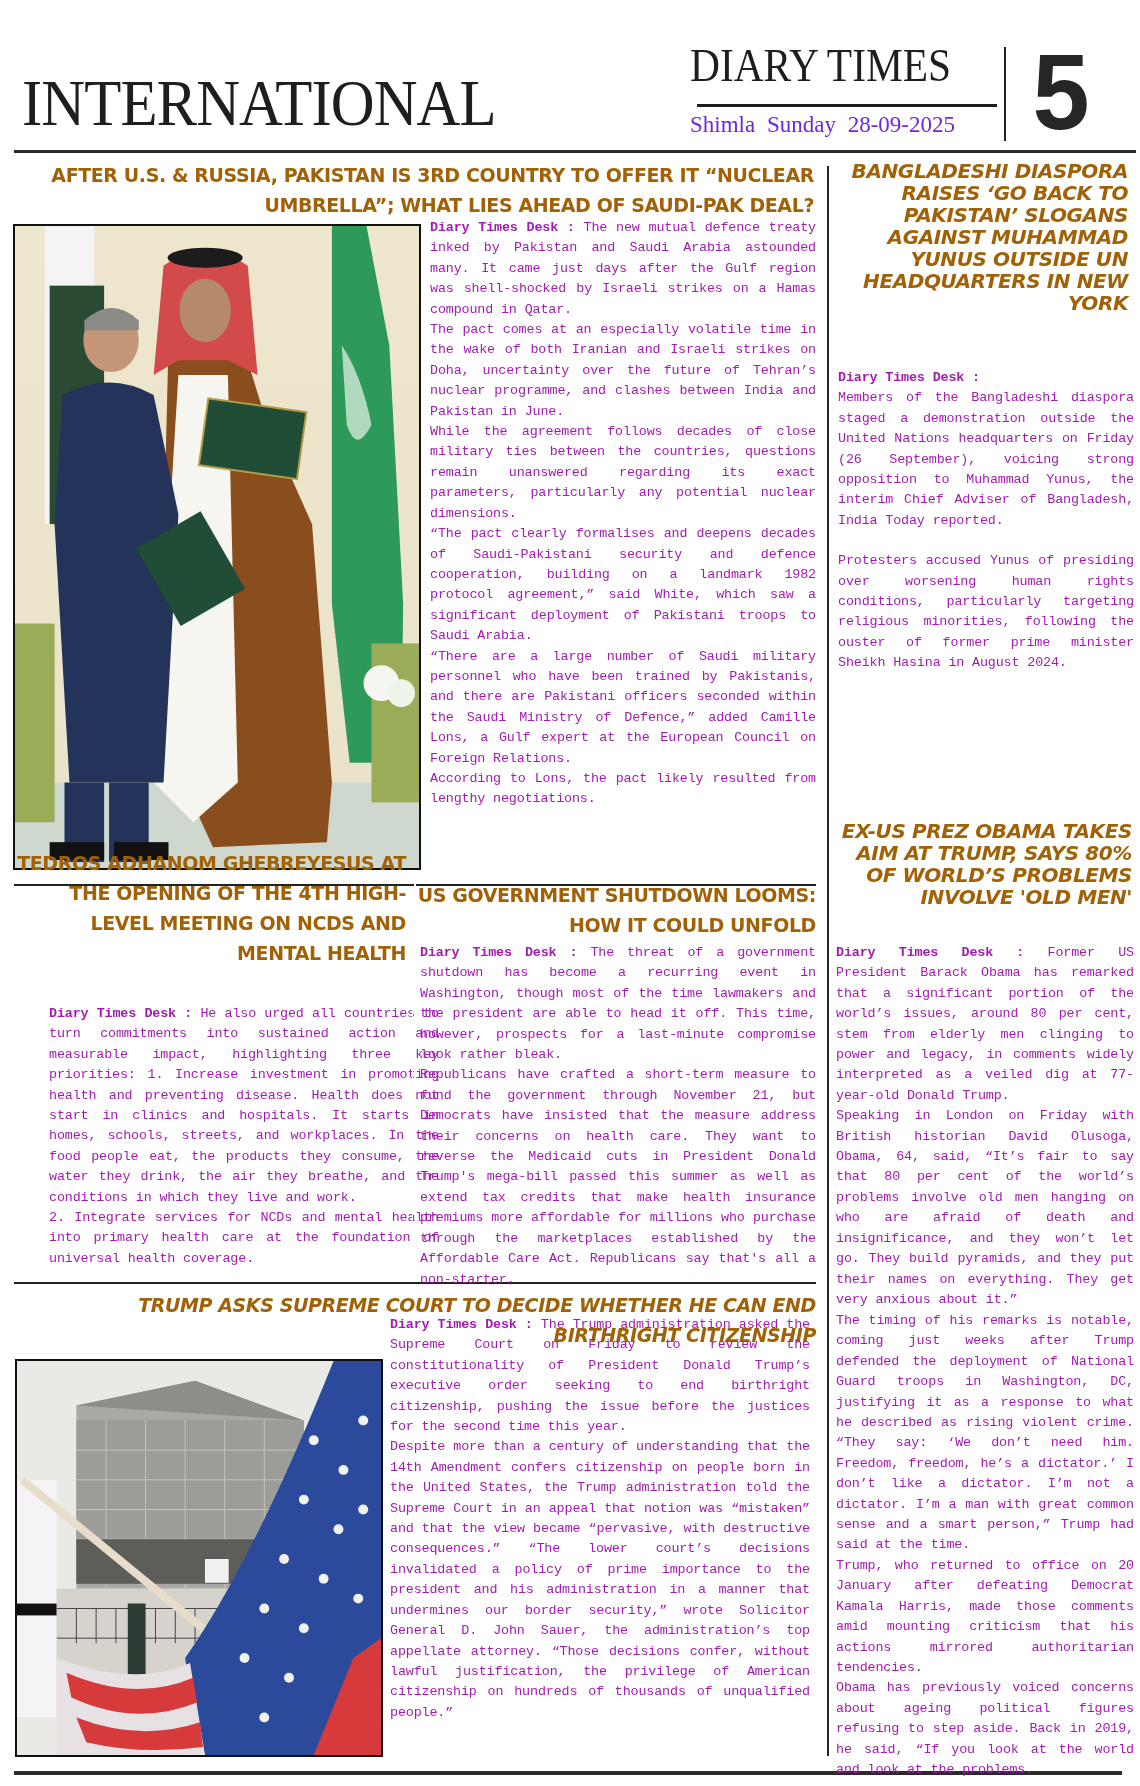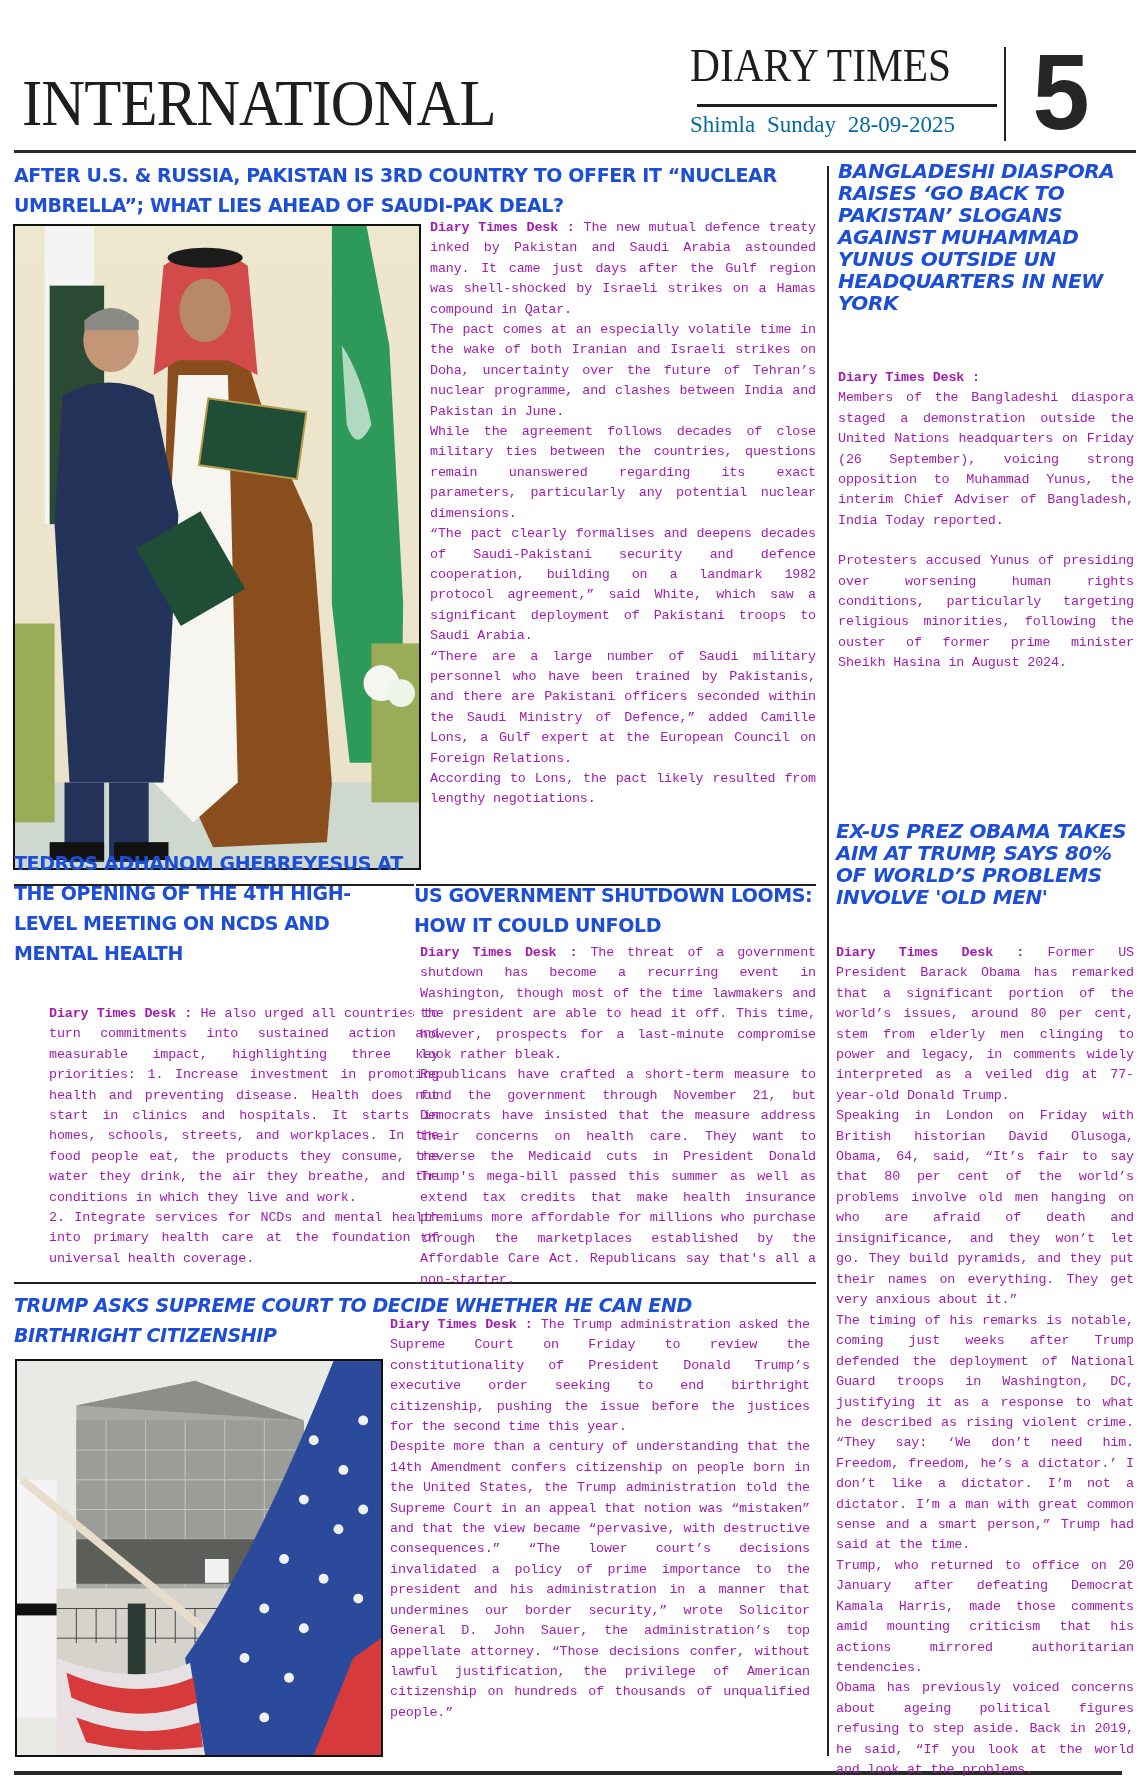--- a/index.html
+++ b/index.html
@@ -20,40 +20,40 @@
     left: 690px; top: 40px; width: 300px;
     font-family: "Liberation Serif", "DejaVu Serif", serif;
     font-size: 46px; line-height: 52px; color: #1e1e1e; white-space: nowrap;
     transform: scaleX(0.9); transform-origin: left center;
     text-align: left;
   }
   .mast-rule { left: 697px; top: 104px; width: 300px; height: 3px; background: #1e1e1e; }
   .dateline {
     left: 690px; top: 110px; width: 320px;
     font-family: "Liberation Serif", "DejaVu Serif", serif;
-    font-size: 23px; line-height: 30px; color: #0369a1; white-space: nowrap;
+    font-size: 23px; line-height: 30px; color: #6d28d9; white-space: nowrap;
     word-spacing: 6px;
   }
   .mast-vrule { left: 1004px; top: 47px; width: 2px; height: 94px; background: #222; }
   .page-number {
     left: 1030px; top: 36px; width: 100px;
     font-family: "Liberation Sans", "DejaVu Sans", sans-serif;
     font-weight: 700; font-size: 108px; line-height: 112px; color: #262626;
     transform: scaleX(0.95);
   }
   .top-rule { left: 14px; top: 150px; width: 1122px; height: 3px; background: #2a2a2a; }
 
   
   .vrule { width: 2px; background: #222; }
   .hrule { height: 2px; background: #222; }
 
   
   .headline {
     font-family: "DejaVu Sans", sans-serif; font-weight: 700;
-    text-align: left; color: #1d4ed8; letter-spacing: -0.4px;
+    text-align: right; color: #a16207; letter-spacing: -0.4px;
   }
   .h-big { font-size: 19px; line-height: 30px; }
   .h-right { font-size: 20px; line-height: 22px; font-style: italic; }
 
   
   .body-text {
     font-family: Liberation Mono, monospace;
     font-size: 13.4px; line-height: 20.4px; color: #a21caf;
     text-align: justify; letter-spacing: -0.15px;
   }

